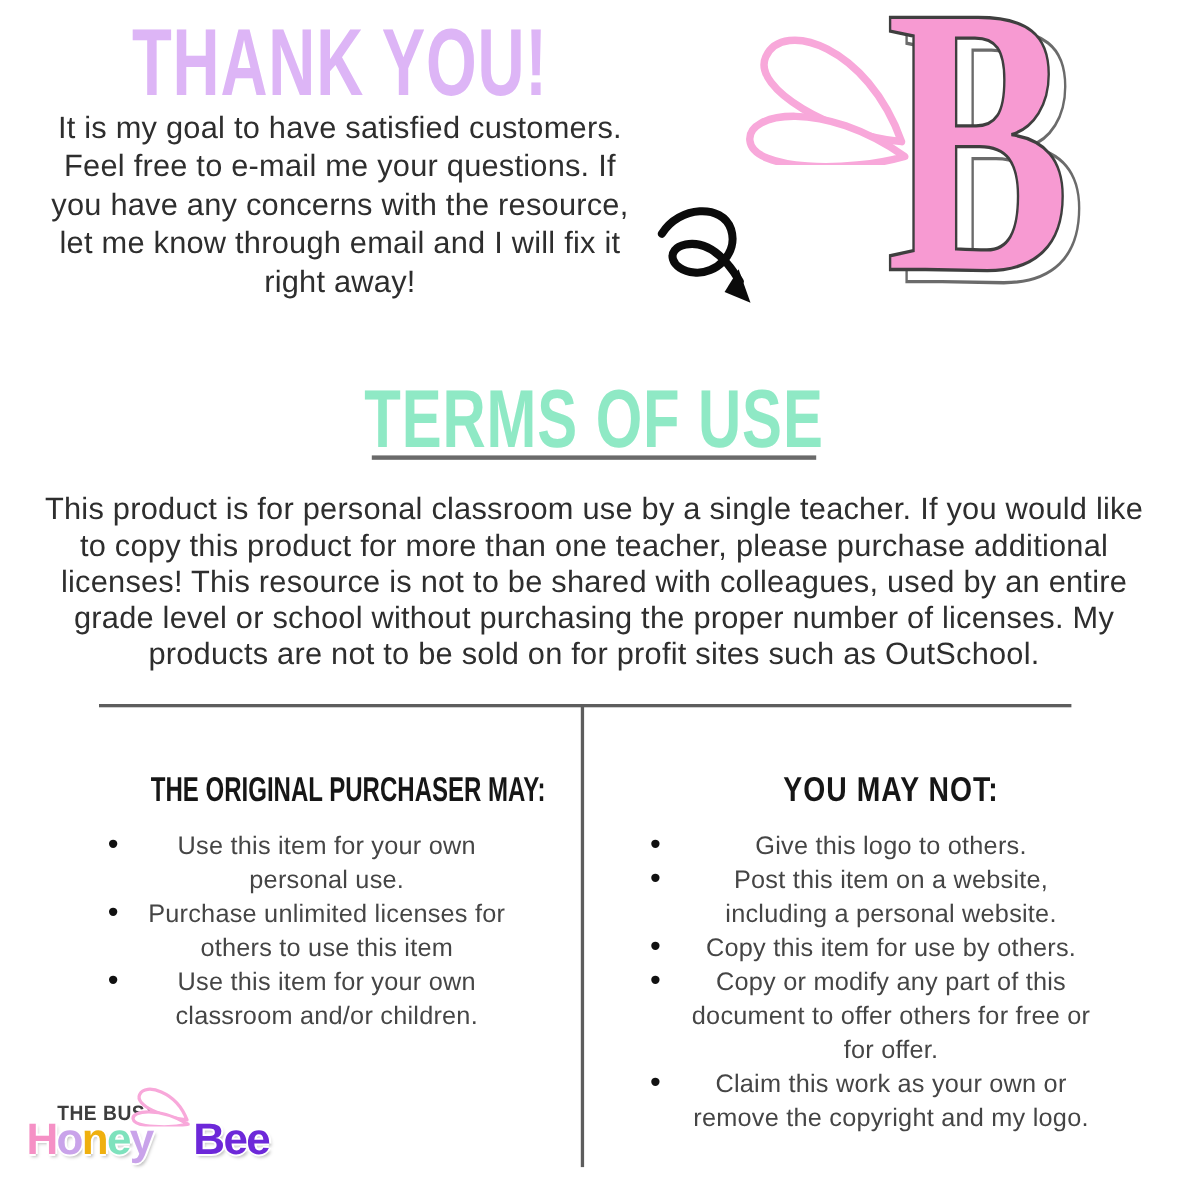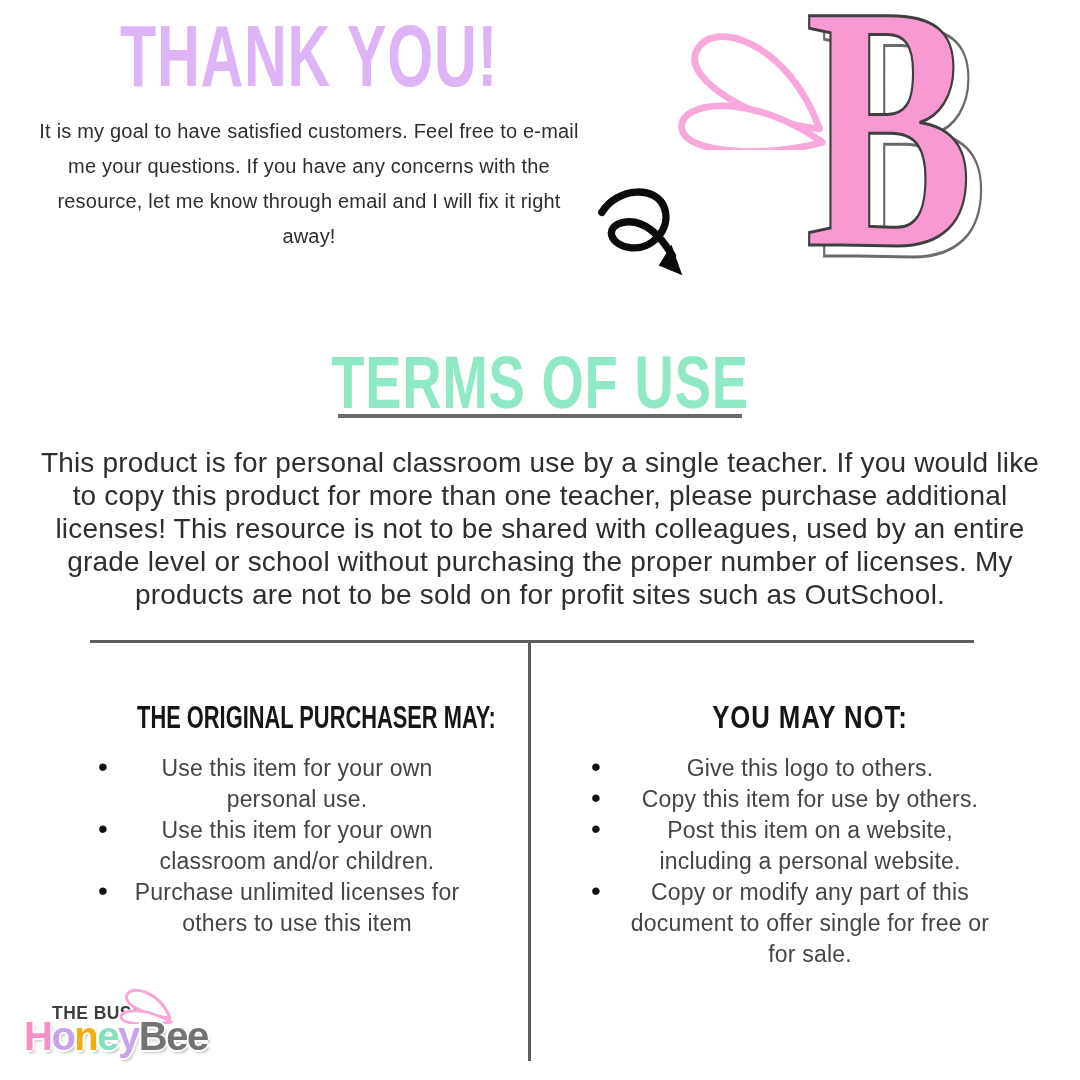--- a/index.html
+++ b/index.html
@@ -10,21 +10,21 @@
   }
 
   
   .thankyou { position:absolute; left:30px; top:14px; width:558px; text-align:center; }
   .thankyou h1 {
     margin:0; font-size:80px; font-weight:800; color:#ddb5f6;
     letter-spacing:1px; transform:scale(0.74,1.08); transform-origin:center top;
     line-height:1.0; white-space:nowrap;
   }
   .thankyou p {
-    margin:20px auto 0; width:552px; font-size:20px; line-height:35px;
+    margin:4px auto 0; width:552px; font-size:28px; line-height:35px;
     color:#2e2e2e; letter-spacing:0.2px;
   }
 
   
   .brand { position:absolute; left:660px; top:0; width:400px; height:300px; }
   .wings-svg { position:absolute; left:10px; top:15px; width:170px; height:135px; }
   .b-wrap { position:absolute; left:145px; top:-48px; width:230px; height:340px; }
   .b-letter {
     position:absolute; font-family:"Liberation Serif", serif; font-weight:700;
     font-size:350px; line-height:1; transform:scaleX(0.72); transform-origin:left top;
@@ -83,21 +83,21 @@
     color:#3d3d3d; letter-spacing:0.5px; transform:scaleX(0.92); transform-origin:left top;
     white-space:nowrap;
   }
   .footer-wings { position:absolute; left:96px; top:-2px; width:62px; height:40px; }
   .footer-word {
     position:absolute; left:4px; top:28px; font-size:40px; font-weight:700;
     letter-spacing:-1.5px; white-space:nowrap;
     text-shadow:-2px 0 0 #fff, 2px 0 0 #fff, 0 -2px 0 #fff, 0 2px 0 #fff, 2px 3px 3px rgba(0,0,0,0.25);
   }
   .lh { color:#f590c5; } .lo { color:#c9a3ea; } .ln { color:#efb00f; }
-  .le { color:#7ee2bd; } .ly { color:#c9a3ea; } .lbee { color:#737373; }
+  .le { color:#7ee2bd; } .ly { color:#c9a3ea; } .lbee { color:#6d28d9;margin-left:37px; }
 </style>
 </head>
 <body>
 
 <div class="canvas">
 
   <section class="thankyou">
     <h1>THANK YOU!</h1>
     <p>It is my goal to have satisfied customers. Feel free to e-mail me your questions. If you have any concerns with the resource, let me know through email and I will fix it right away!</p>
   </section>
@@ -123,32 +123,33 @@
   <div class="terms-underline"></div>
   <p class="terms-par">This product is for personal classroom use by a single teacher. If you would like to copy this product for more than one teacher, please purchase additional licenses! This resource is not to be shared with colleagues, used by an entire grade level or school without purchasing the proper number of licenses. My products are not to be sold on for profit sites such as OutSchool.</p>
 
   <div class="hline"></div>
   <div class="vline"></div>
 
   <section class="col col-left">
     <h3>THE ORIGINAL PURCHASER MAY:</h3>
     <ul>
       <li>Use this item for your own personal use.</li>
+      <li>Purchase unlimited licenses for others to use this item</li>
       <li>Use this item for your own classroom and/or children.</li>
-      <li>Purchase unlimited licenses for others to use this item</li>
     </ul>
   </section>
 
   <section class="col col-right">
     <h3>YOU MAY NOT:</h3>
     <ul>
       <li>Give this logo to others.</li>
+      <li>Post this item on a website, including a personal website.</li>
       <li>Copy this item for use by others.</li>
-      <li>Post this item on a website, including a personal website.</li>
-      <li>Copy or modify any part of this document to offer single for free or for sale.</li>
+      <li>Copy or modify any part of this document to offer others for free or for offer.</li>
+      <li>Claim this work as your own or remove the copyright and my logo.</li>
     </ul>
   </section>
 
   <div class="footer-logo">
     <span class="footer-top">THE BUSY</span>
     <svg class="footer-wings" viewBox="0 0 62 40" aria-hidden="true">
       <path d="M54,34 C44,8 16,0 11,11 C6,21 33,32 54,34 Z" fill="#ffffff" stroke="#f8a8da" stroke-width="3" stroke-linejoin="round"></path>
       <path d="M55,38 C28,22 4,26 5,33 C6,41 38,42 55,38 Z" fill="#ffffff" stroke="#f8a8da" stroke-width="3" stroke-linejoin="round"></path>
     </svg>
     <div class="footer-word">

